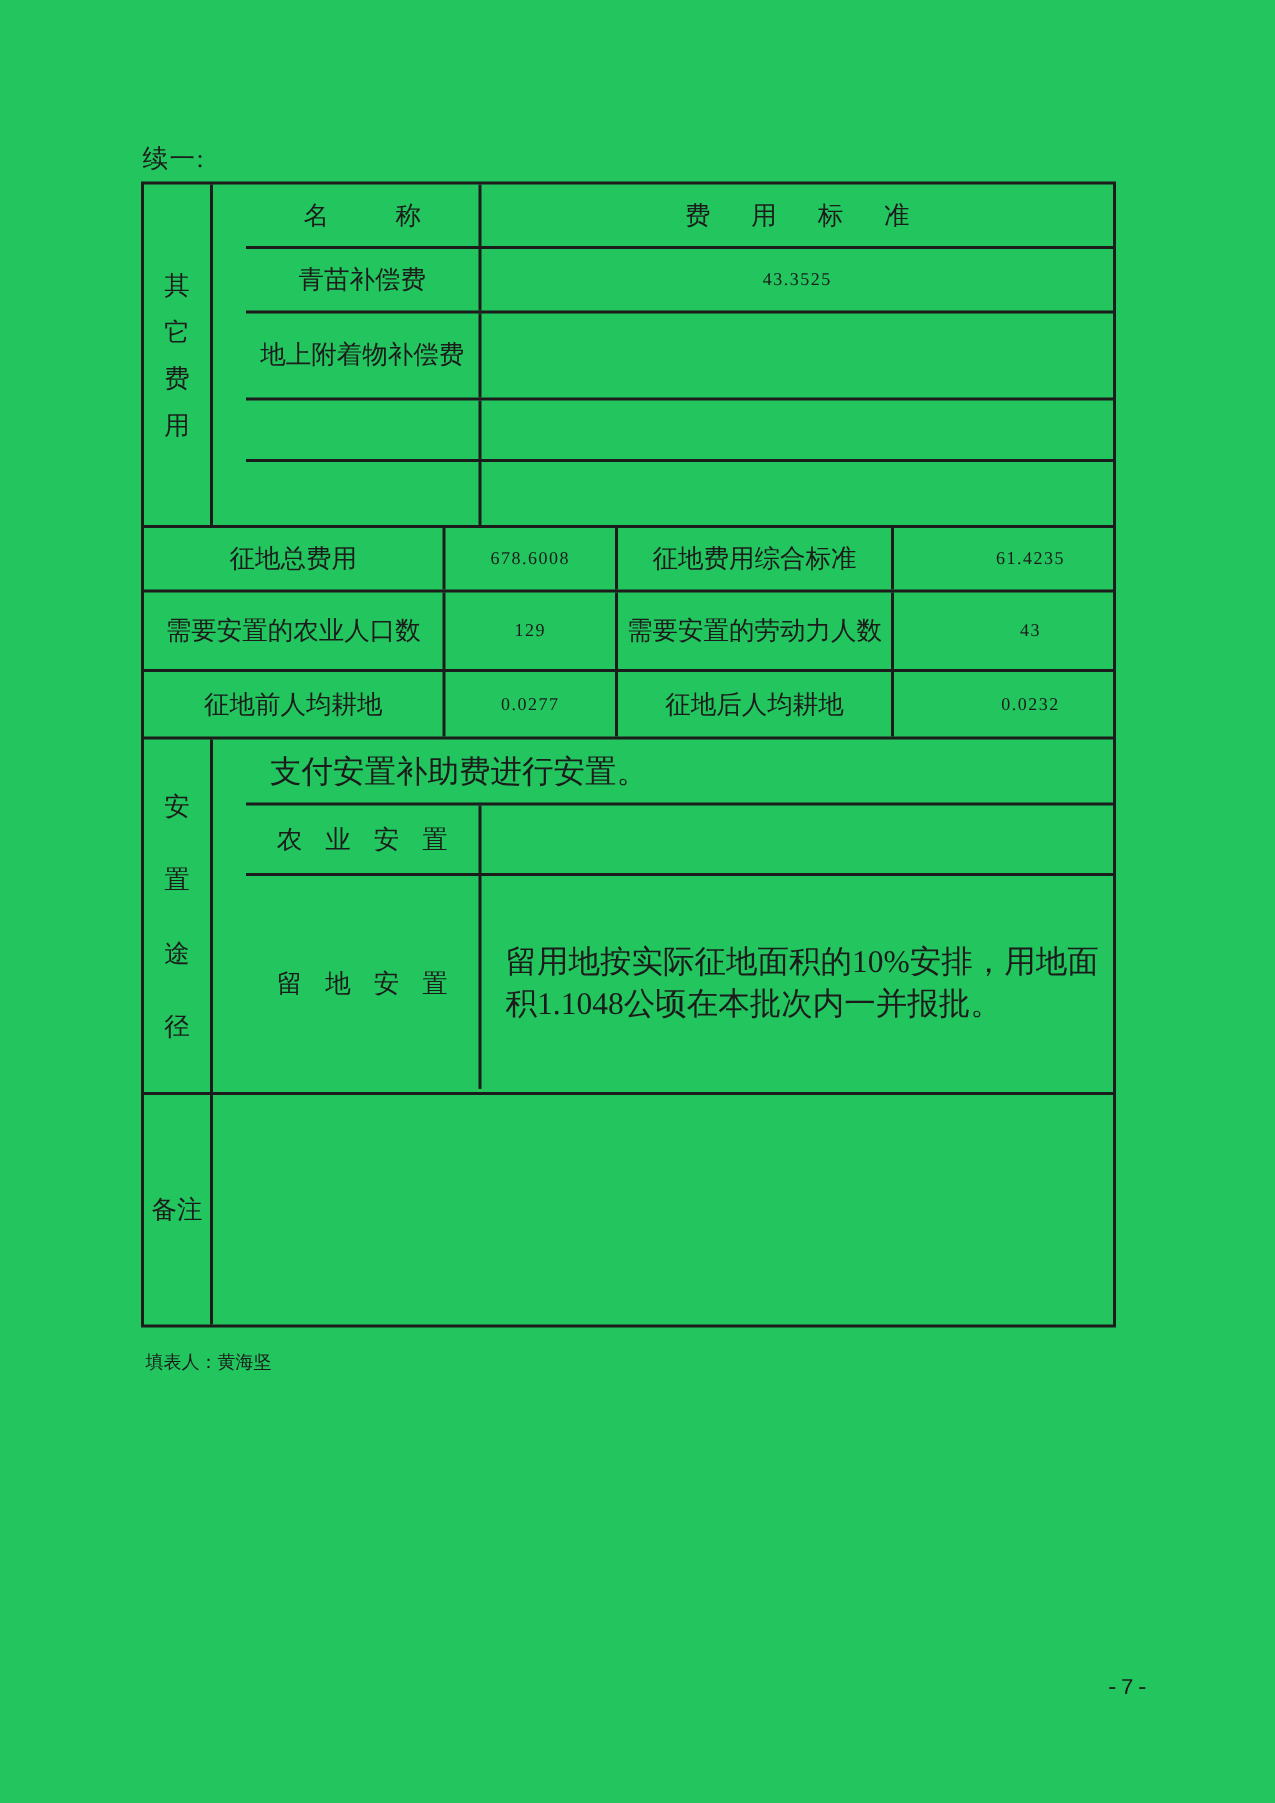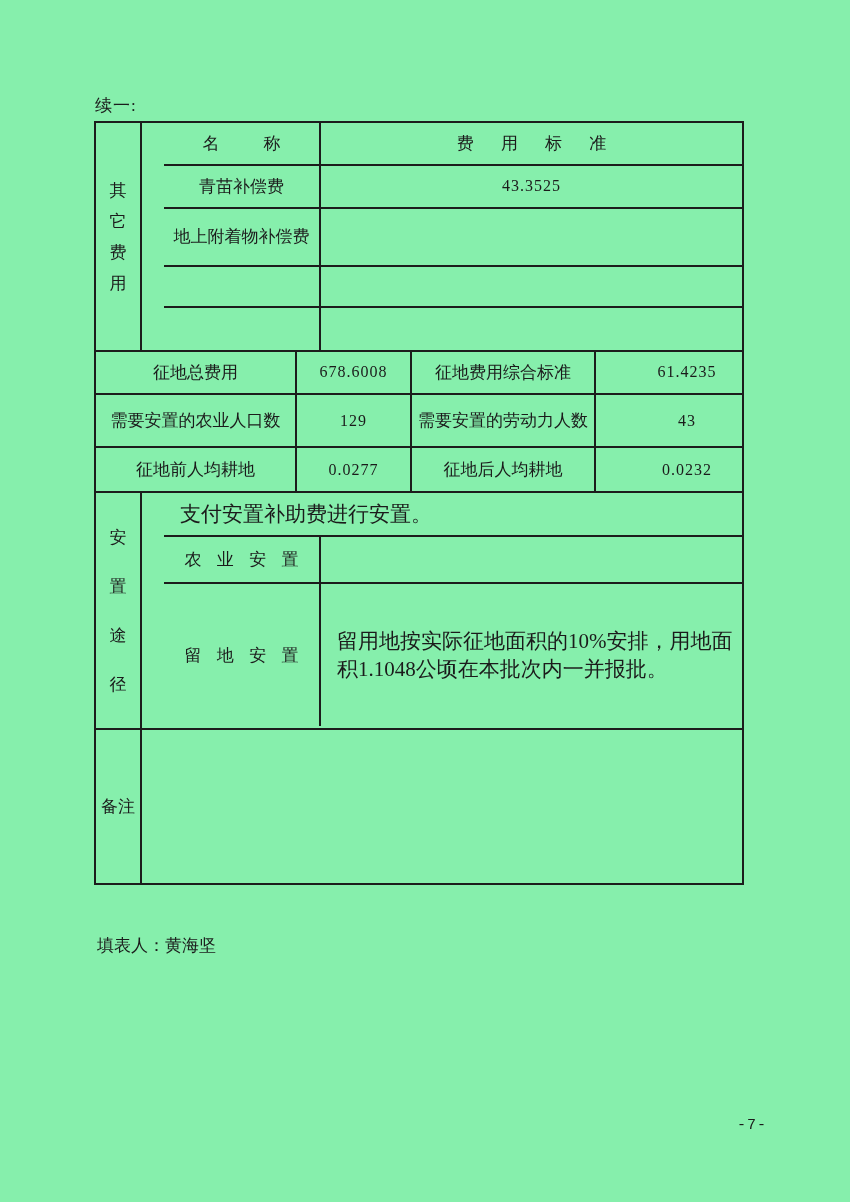--- a/index.html
+++ b/index.html
@@ -4,21 +4,21 @@
 <style>
   html,body { margin:0; padding:0; }
   body {
     width:850px; height:1202px;
     background:#e9e9e7;
     font-family:"Liberation Serif","DejaVu Serif",serif;
   }
   .page {
     position:relative;
     width:850px; height:1202px;
-    background:#86efac;
+    background:#22c55e;
     color:#1b1b1b;
     overflow:hidden;
   }
   .cont-label {
     position:absolute; left:95px; top:94px;
     font-size:17px; letter-spacing:1px;
   }
   
   .doc-table {
     position:absolute; left:94px; top:121px;
@@ -41,38 +41,37 @@
     width:46px; flex:0 0 46px;
     display:flex; flex-direction:column;
     align-items:center; justify-content:center;
   }
   .stub-col span { display:block; line-height:1; }
   .vstack-gap-sm span { margin:7px 0; }
   .vstack-gap-lg span { margin:16px 0; }
   .sec-right { flex:1; display:flex; flex-direction:column;padding-left:22px; }
   .name-col { width:157px; flex:0 0 157px; }
   .val-col { flex:1; }
-  .num { font-size:16px; letter-spacing:1px; }
+  .num { font-size:12px; letter-spacing:1px; }
   
   .ls-26 { letter-spacing:2.6em; margin-right:-2.6em; white-space:nowrap; }
   .ls-16 { letter-spacing:1.6em; margin-right:-1.6em; white-space:nowrap; }
   .ls-09 { letter-spacing:0.9em; margin-right:-0.9em; white-space:nowrap; }
   
   .b-c1 { width:201px; flex:0 0 201px; }
   .b-c2 { width:115px; flex:0 0 115px; }
   .b-c3 { width:184px; flex:0 0 184px; }
   .b-c4 { flex:1;margin-left:36px; }
   .content-text {
     font-size:21px; line-height:28px;
     padding:2px 6px 2px 8px;
   }
   .filler-line {
     position:absolute; left:97px; top:900px;
-    font-size:17px;
-    margin-top:34px;
+    font-size:12px;
   }
   .page-number {
     position:absolute; left:737px; top:1117px;
     font-size:15px; letter-spacing:1px;
     font-family:"Liberation Mono","DejaVu Sans Mono",monospace;
   }
 </style>
 </head>
 <body>
 

